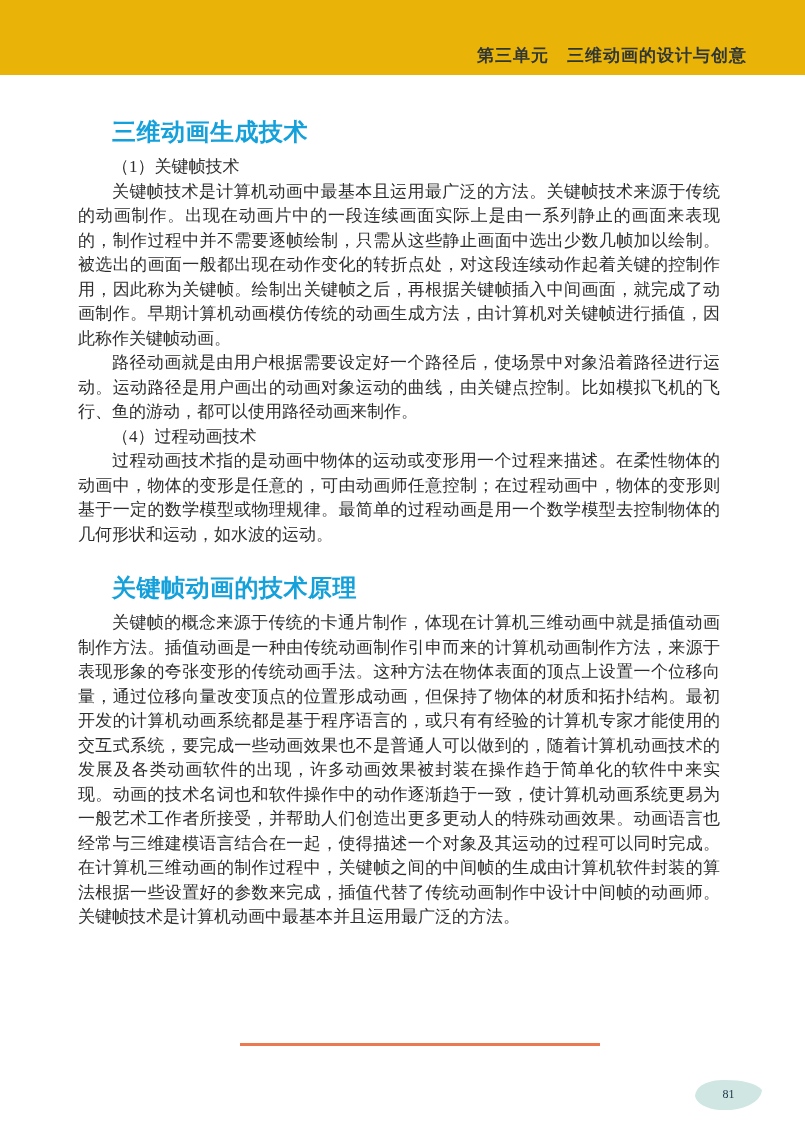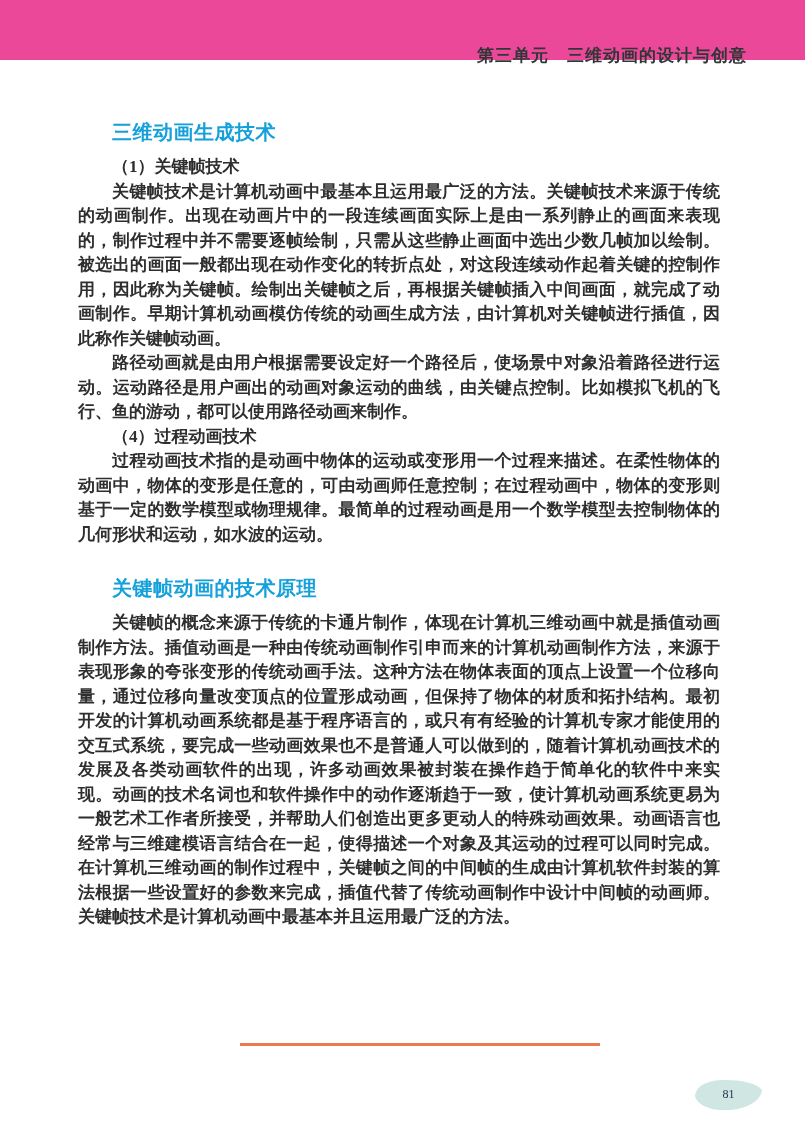--- a/index.html
+++ b/index.html
@@ -16,22 +16,22 @@
     height: 1145px;
     background: #ffffff;
     font-family: "Liberation Serif", "DejaVu Serif", serif;
     color: #2e2e2e;
   }
   
   .band {
     position: absolute;
     top: 0; left: 0;
     width: 805px;
-    height: 60px;
-    background: #ec4899;
+    height: 75px;
+    background: #eab308;
   }
   .band-title {
     position: absolute;
     right: 58px;
     top: 44px;
     font-family: "Liberation Sans", "DejaVu Sans", sans-serif;
     font-weight: bold;
     font-size: 17px;
     letter-spacing: 1px;
     color: #2f3736;
@@ -39,34 +39,33 @@
   
   .content {
     position: absolute;
     top: 83px;
     left: 78px;
     width: 642px;
   }
   .sec-heading {
     font-family: "Liberation Sans", "DejaVu Sans", sans-serif;
     font-weight: bold;
-    font-size: 20px;
+    font-size: 24px;
     line-height: 26px;
     color: #14a0da;
     margin: 36px 0 10px 34px;
     letter-spacing: 0.5px;
   }
   .sec-heading.h2gap { margin-top: 28px; }
   .sub, .para {
     margin: 0;
     font-size: 17px;
     line-height: 24.5px;
     text-indent: 2em;
     color: #2e2e2e;
-    font-weight: bold;
   }
   .para {
     text-align: justify;
     text-justify: inter-ideograph;
   }
   
   .divider {
     position: absolute;
     left: 240px;
     top: 1043px;

